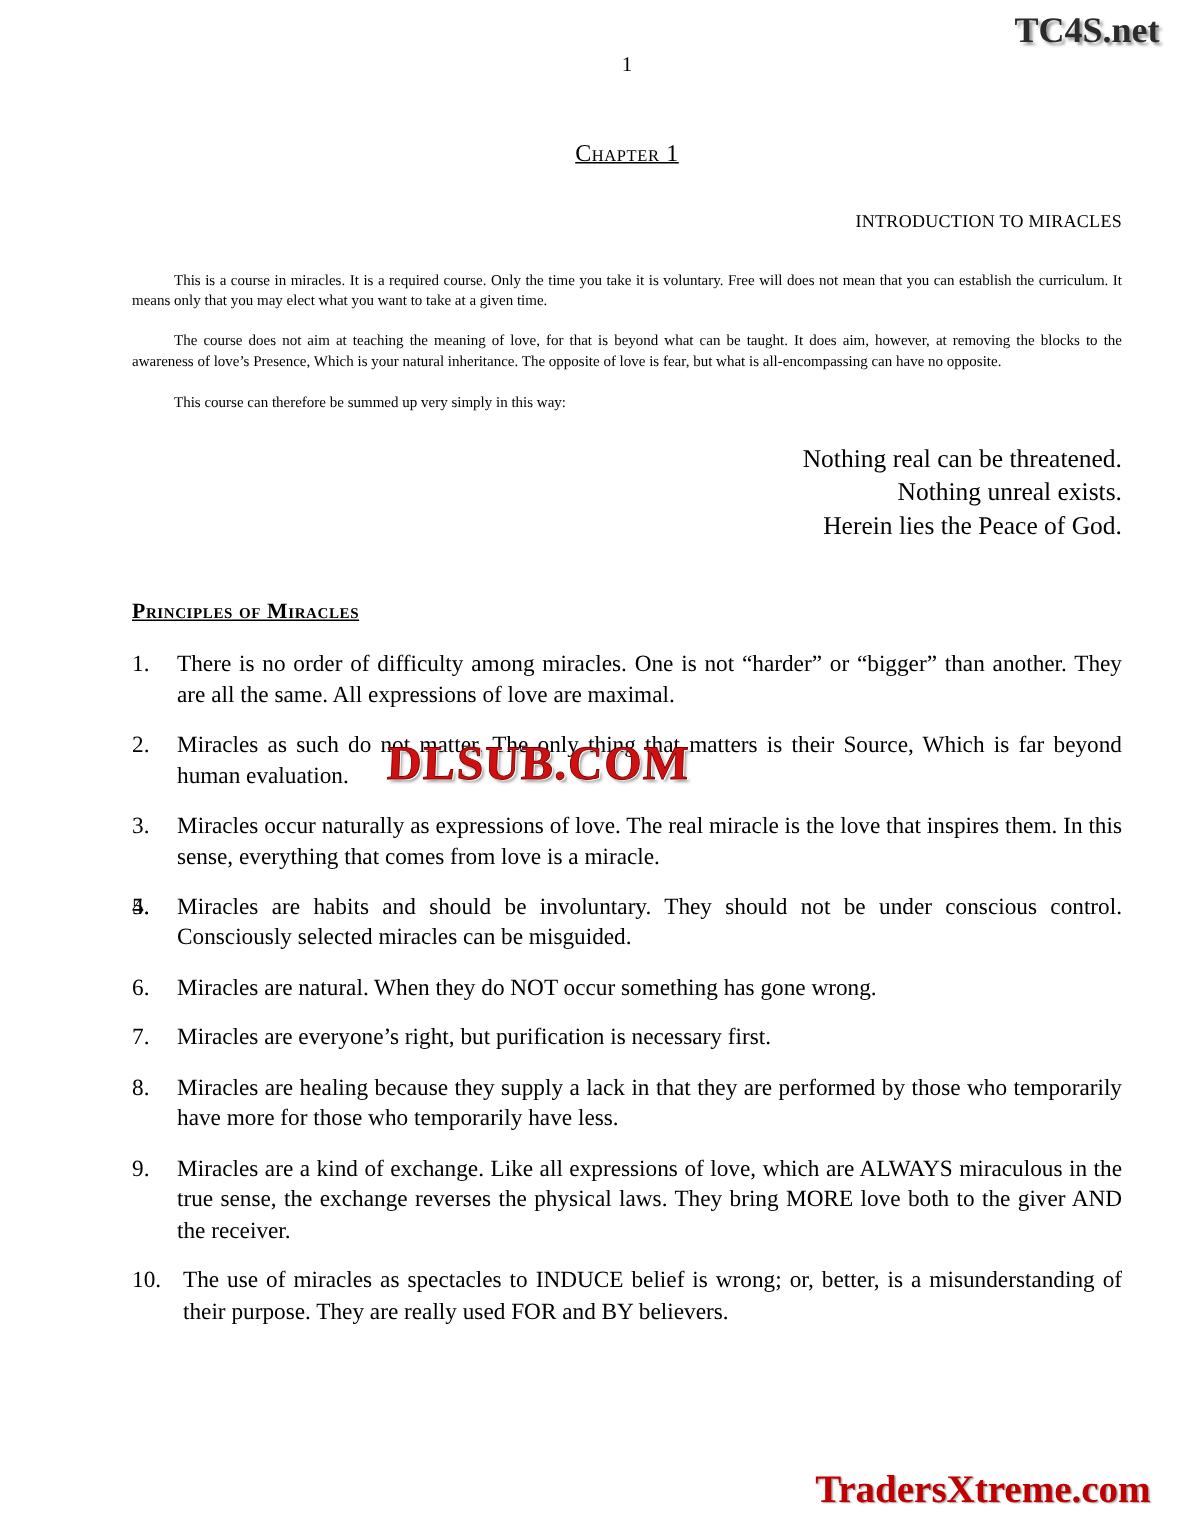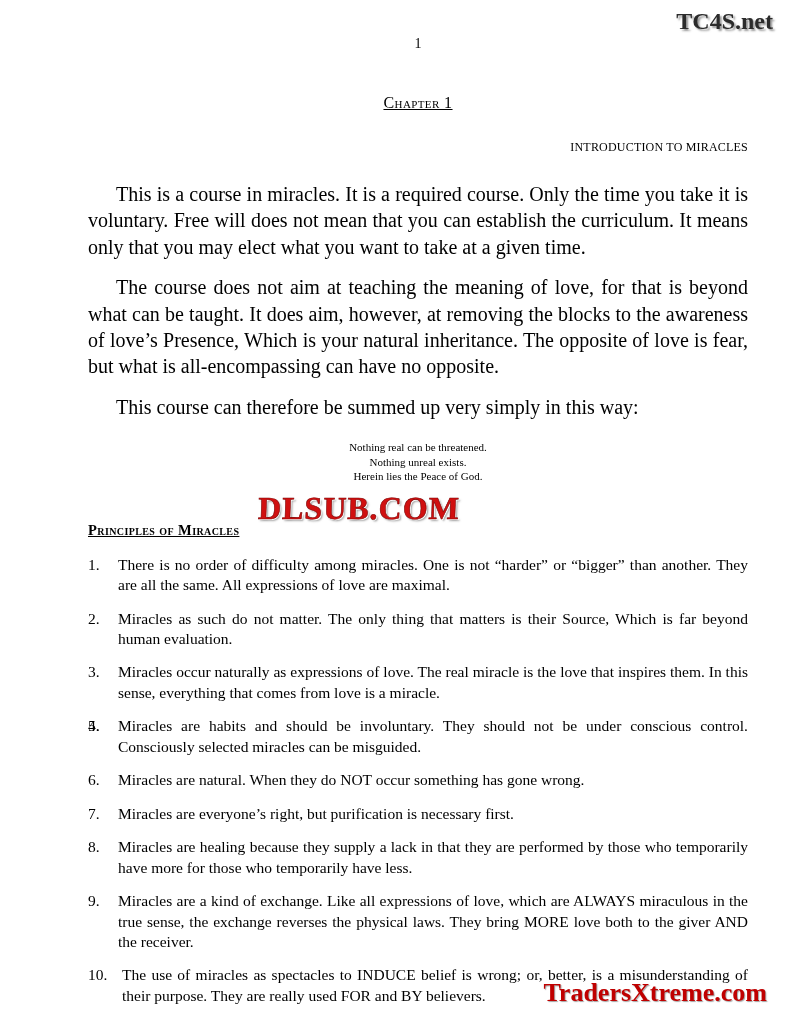--- a/index.html
+++ b/index.html
@@ -85,30 +85,30 @@
   }
 
   .chapter-title {
     text-align: right;
     font-size: 12px;
     margin: 0 0 26px 0;
     letter-spacing: 0.2px;
   }
 
   p.para {
-    font-size: 20px;
+    font-size: 10px;
     line-height: 1.32;
     margin: 0 0 14px 0;
     text-align: justify;
     text-indent: 28px;
   }
 
   .verse {
-    text-align: center;
-    font-size: 11px;
+    text-align: right;
+    font-size: 17px;
     line-height: 1.32;
     margin: 20px 0 38px 0;
   }
 
   .section-heading {
     font-size: 14.5px;
     font-weight: bold;
     font-variant: small-caps;
     text-decoration: underline;
     margin: 0 0 16px 0;

